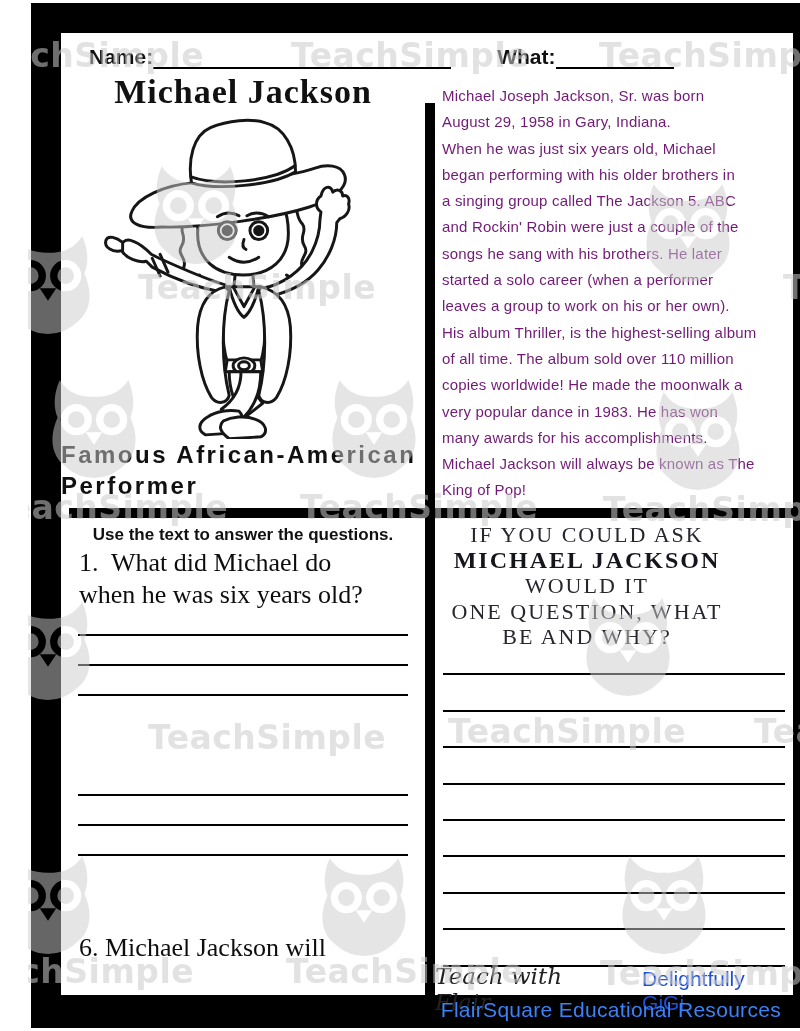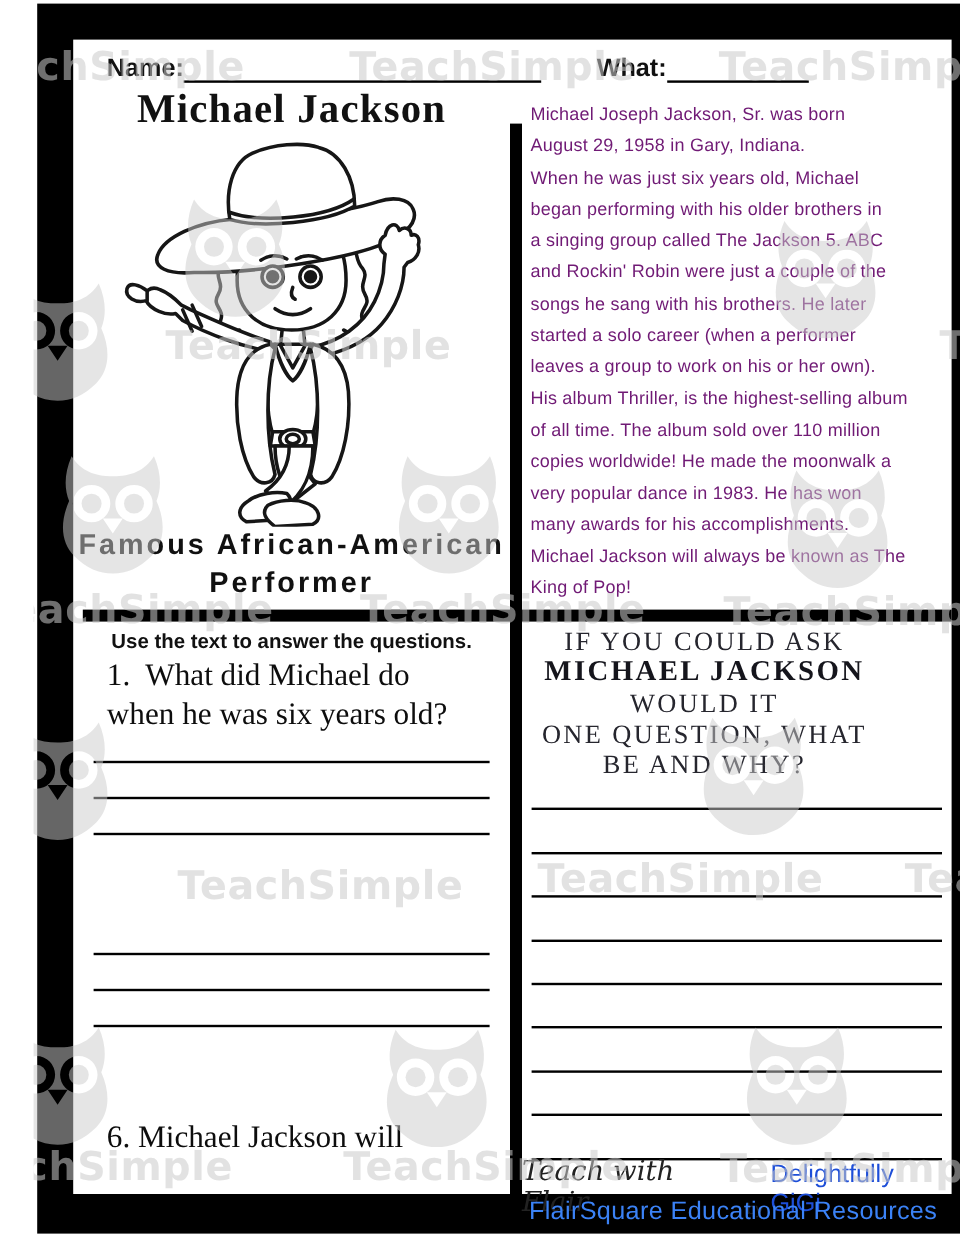--- a/index.html
+++ b/index.html
@@ -13,35 +13,35 @@
   .hdr-label{font-size:21px;font-weight:bold;font-family:"Liberation Sans",sans-serif;line-height:24px;}
   .write-line{display:inline-block;border-bottom:2px solid #000;height:22px;}
   .name-line{width:298px;}
   .date-line{width:118px;}
   .date-label{margin-left:46px;}
 
   
   .title{position:absolute;top:40px;left:0;width:364px;text-align:center;margin:0;
          font-family:"Liberation Serif",serif;font-weight:bold;font-size:34px;letter-spacing:1px;}
   .cartoon{position:absolute;top:80px;left:34px;}
-  .subtitle{position:absolute;top:406px;left:0;width:364px;text-align:center;
+  .subtitle{position:absolute;top:406px;left:0;width:364px;
             font-weight:bold;font-size:24px;letter-spacing:2.5px;line-height:31px;}
 
   .divider-v{position:absolute;left:364px;top:70px;width:10px;height:892px;background:#000;}
   .divider-h{position:absolute;left:8px;top:475px;width:724px;height:10px;background:#000;}
 
   
   .bio{position:absolute;left:381px;top:50px;width:348px;
        font-family:"Liberation Sans",sans-serif;font-size:15px;line-height:26.3px;
        letter-spacing:0.2px;color:#701a75;white-space:pre-line;}
 
   
   .instruction{position:absolute;top:492px;left:0;width:364px;text-align:center;
                font-weight:bold;font-size:17px;}
-  .q{position:absolute;left:28px;width:352px;font-family:"Liberation Serif",serif;
+  .q{position:absolute;left:18px;width:352px;font-family:"Liberation Serif",serif;
      font-size:26px;line-height:32px;white-space:pre-wrap;color:#0d0d0d;}
   .q1{top:514px;}
   .q2{top:676px;}
   .q3{top:835px;}
   .blank{display:inline-block;border-bottom:2px solid #000;height:0.85em;vertical-align:baseline;}
   .lines{position:absolute;left:17px;width:330px;}
   .q1-lines{top:573px;}
   .q2-lines{top:733px;}
   .answer-line{height:28px;border-bottom:2px solid #000;}
 

